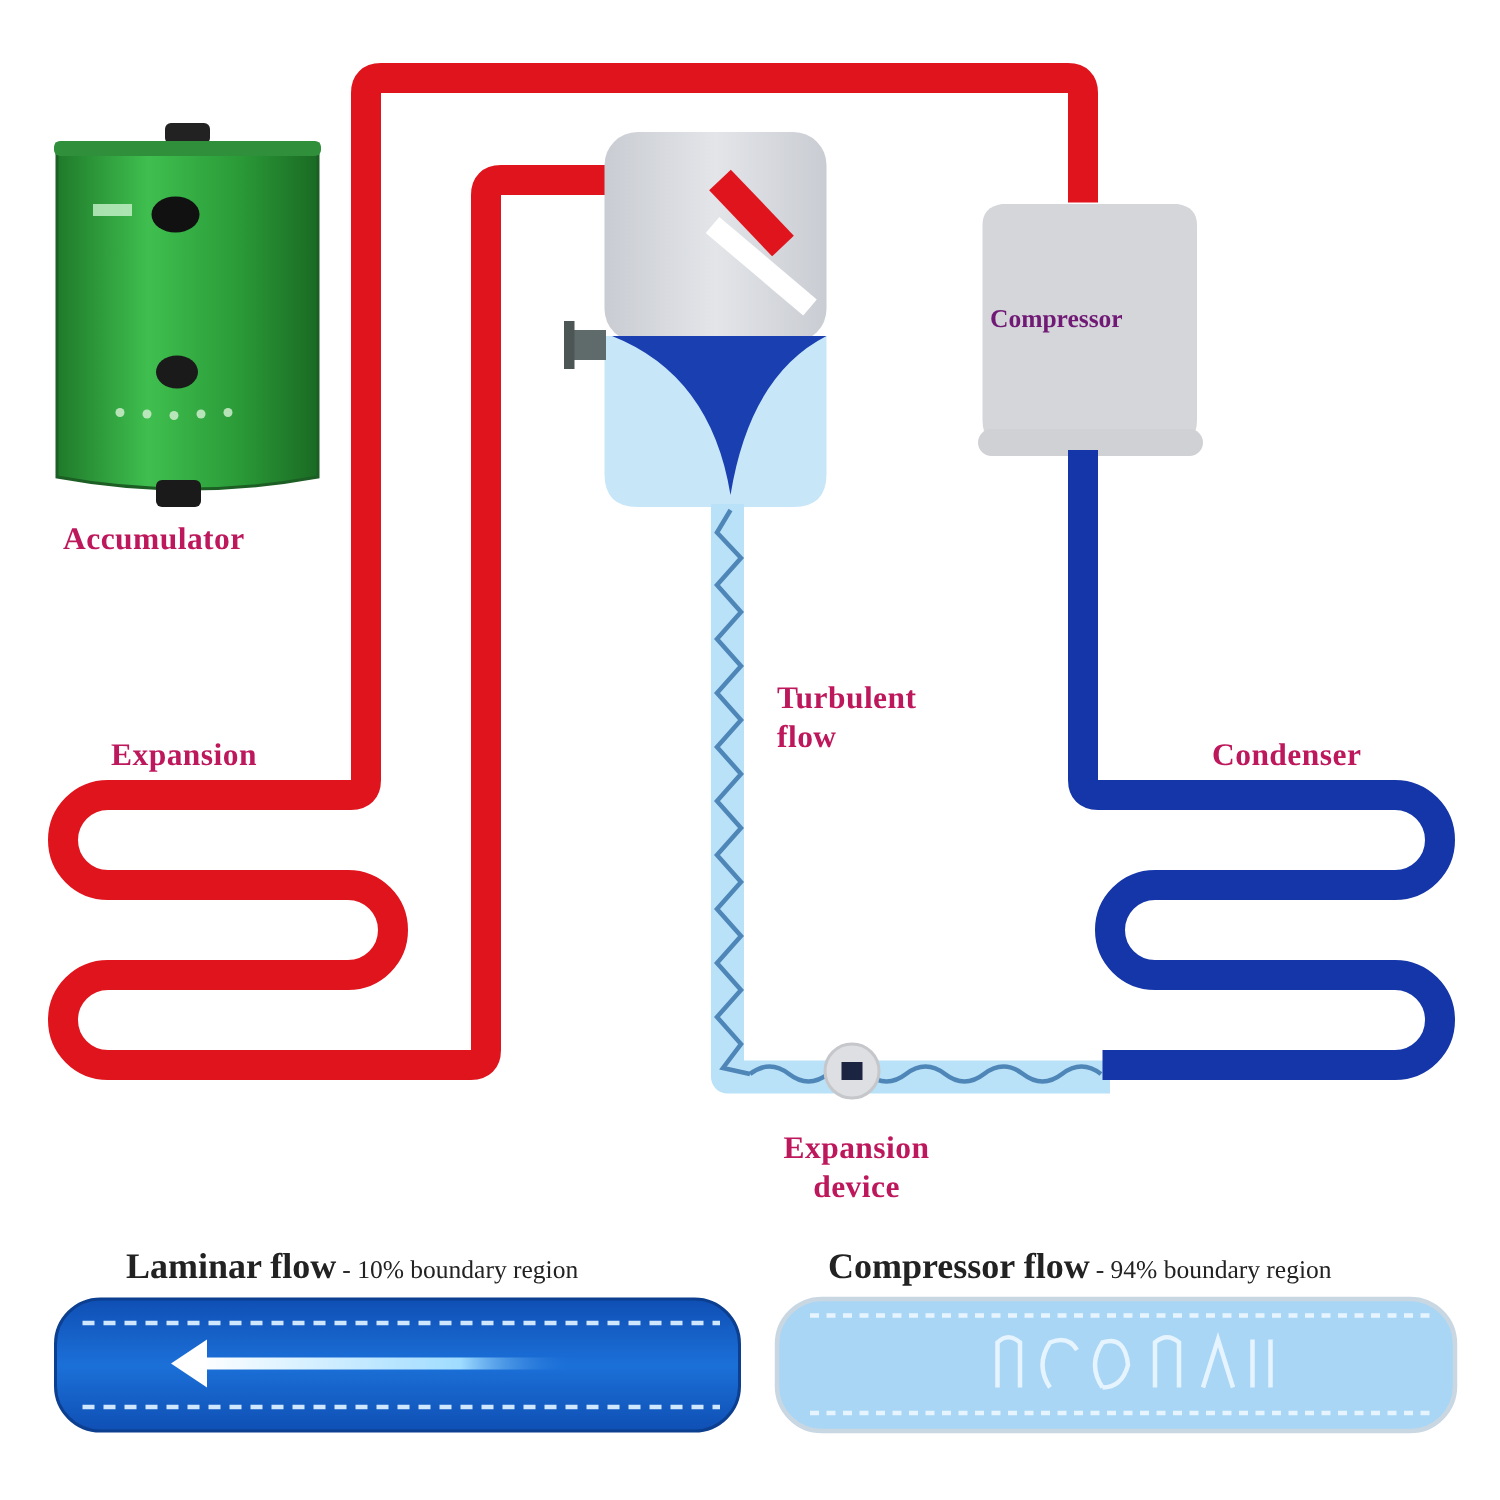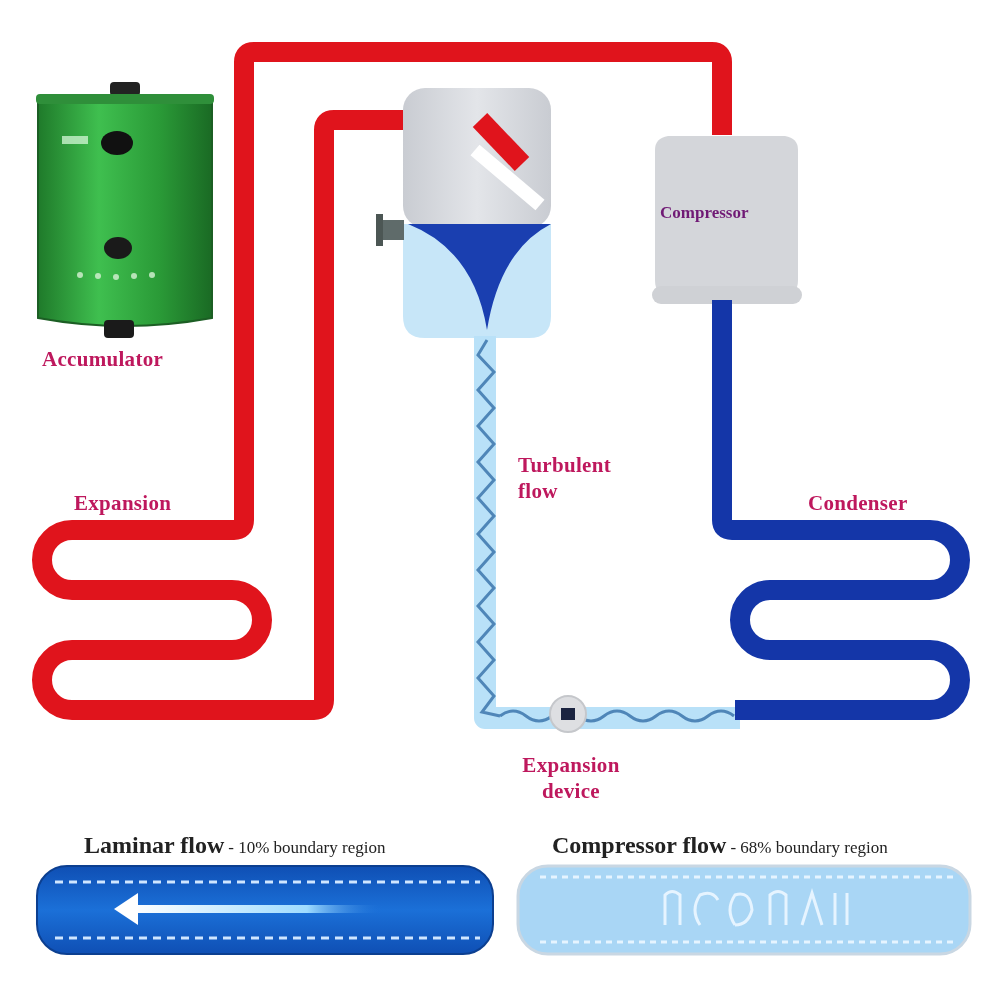--- a/index.html
+++ b/index.html
@@ -132,16 +132,16 @@
     <div>Expansion</div>
     <div>device</div>
   </div>
 
   <div class="legend-title" style="left:84px; top:832px;">
     <span class="big">Laminar flow</span>
     <span class="sm">- 10% boundary region</span>
   </div>
   <div class="legend-title" style="left:552px; top:832px;">
     <span class="big">Compressor flow</span>
-    <span class="sm">- 68% boundary region</span>
+    <span class="sm">- 94% boundary region</span>
   </div>
 
 </div>
 
 </body></html>

